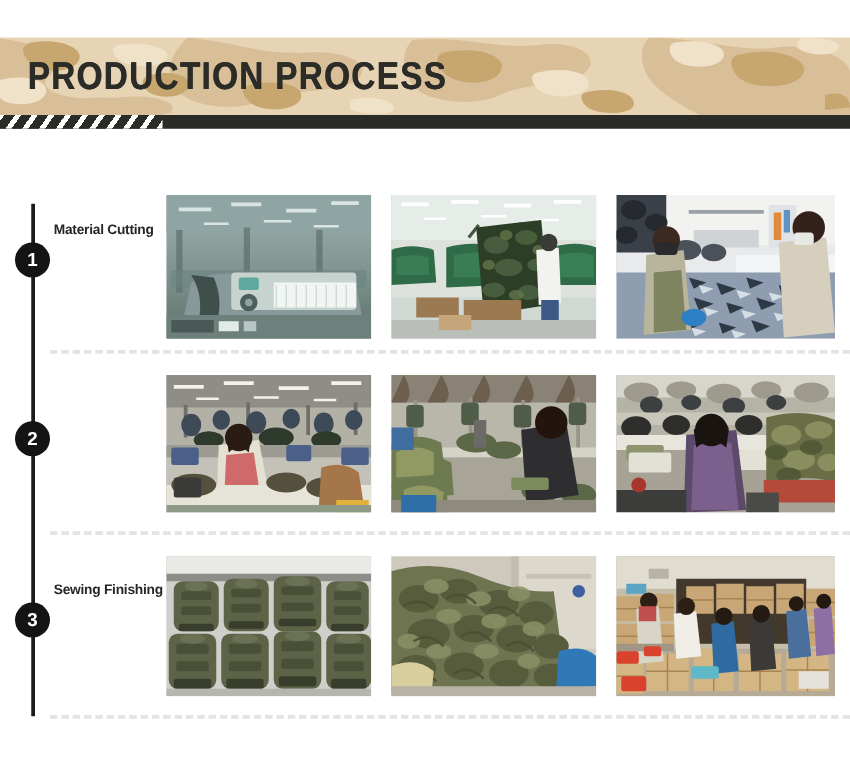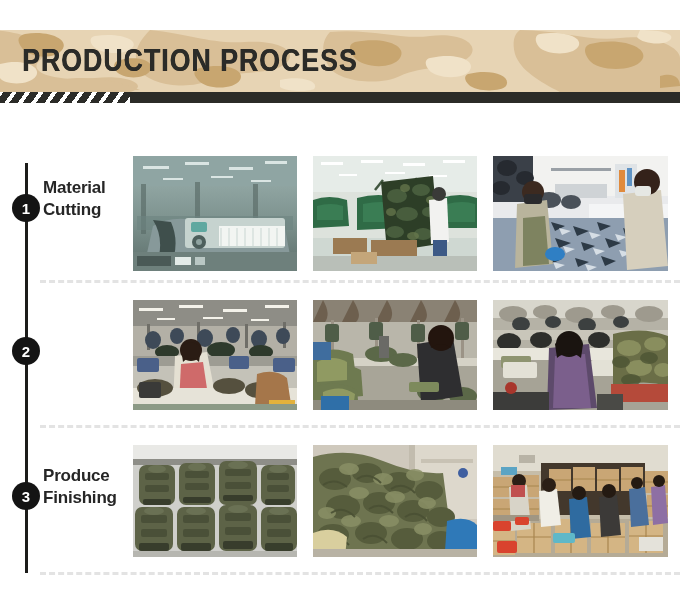--- a/index.html
+++ b/index.html
@@ -82,21 +82,21 @@
     line-height: 1;
     font-family: "Liberation Sans", sans-serif;
   }
   .row-1 .badge { top: 44px; }
   .row-2 .badge { top: 42px; }
   .row-3 .badge { top: 42px; }
 
   .step-label {
     position: absolute;
     left: 43px;
-    font-size: 17px;
+    font-size: 11px;
     font-weight: bold;
     color: #262626;
     line-height: 1.28;
     width: 88px;
     letter-spacing: -0.2px;
     font-family: "Liberation Sans", sans-serif;
   }
   .row-1 .step-label { top: 27px; }
   .row-2 .step-label { top: 48px; }
   .row-3 .step-label { top: 25px; }
@@ -504,21 +504,21 @@
           <path d="M62,44 Q76,28 90,44 L88,58 Q76,48 64,58 Z" fill="#1a1410"></path>
           <rect x="0" y="92" width="56" height="18" fill="#3c3c3a"></rect>
           <rect x="104" y="94" width="26" height="16" fill="#4a4a46"></rect>
           <circle cx="18" cy="88" r="6" fill="#a8362c"></circle>
         </svg>
       </div>
     </div>
 
     <div class="row row-3">
       <div class="badge">3</div>
-      <div class="step-label">Produce Finishing</div>
+      <div class="step-label">Sewing Finishing</div>
 
       <div class="thumb col-1">
         <svg class="pic" viewBox="0 0 164 112" preserveAspectRatio="none">
           <rect width="164" height="112" fill="#cfcfcb"></rect>
           <rect y="0" width="164" height="14" fill="#e9e9e6"></rect>
           <rect y="14" width="164" height="6" fill="#8e8e88"></rect>
           <g>
             <g fill="#5d6347">
               <rect x="6" y="20" width="36" height="40" rx="7"></rect>
               <rect x="46" y="18" width="36" height="42" rx="7"></rect>

